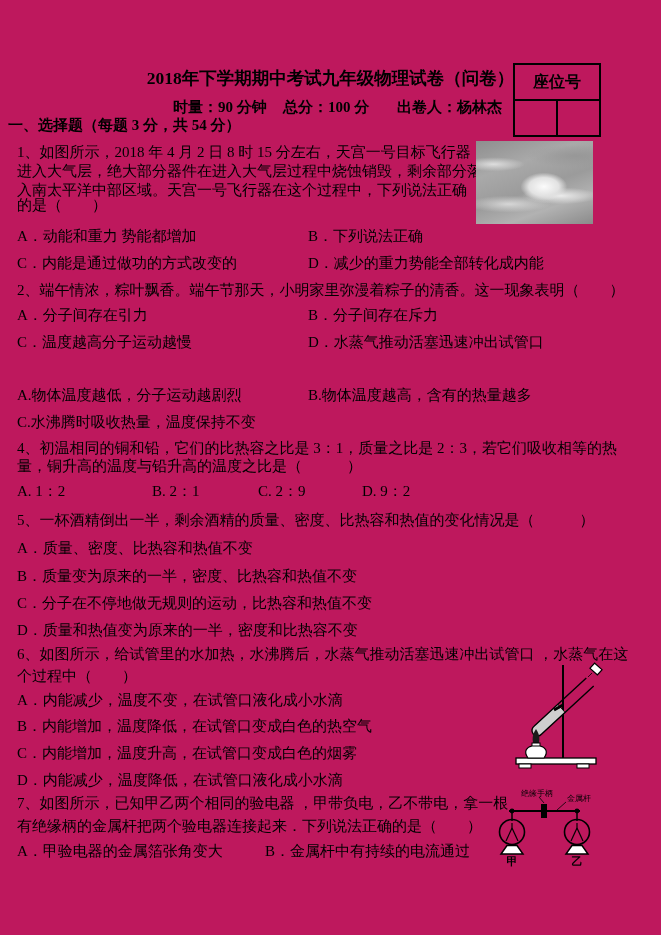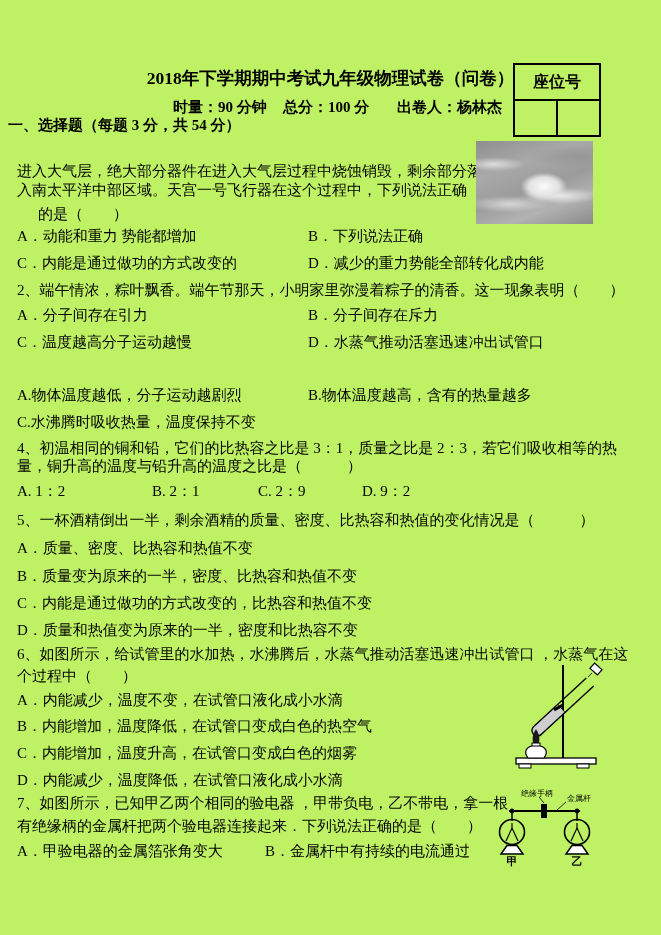--- a/index.html
+++ b/index.html
@@ -1,17 +1,17 @@
 <!DOCTYPE html>
 <html><head>
 <meta charset="utf-8">
 <style>
   html,body{margin:0;padding:0;background:#fff;}
   #page{
-    position:relative;width:661px;height:935px;background:#bef264;
+    position:relative;width:661px;height:935px;background:#be185d;
     font-family:"Liberation Serif","DejaVu Serif",serif;color:#000;overflow:hidden;
   }
   .ln{position:absolute;white-space:nowrap;font-size:15px;line-height:17px;}
   .bold{font-weight:bold;}
   .title{
     position:absolute;top:66px;left:0;width:661px;text-align:center;
     font-size:17.5px;font-weight:bold;white-space:nowrap;
   }
   
   .seatbox{position:absolute;left:513px;top:63px;width:84px;height:70px;border:2px solid #000;}
@@ -46,23 +46,24 @@
       <div class="c"></div>
     </div>
   </div>
 
   <div class="ln bold" style="top:99px;left:173px;">时量：90 分钟</div>
   <div class="ln bold" style="top:99px;left:283px;">总分：100 分</div>
   <div class="ln bold" style="top:99px;left:397px;">出卷人：杨林杰</div>
 
   <div class="ln bold" style="top:117px;left:8px;">一、选择题（每题 3 分，共 54 分）</div>
 
+  <div class="ln" style="top:144px;left:17px;">1、如图所示，2018 年 4 月 2 日 8 时 15 分左右，天宫一号目标飞行器</div>
   <div class="ln" style="top:163px;left:17px;">进入大气层，绝大部分器件在进入大气层过程中烧蚀销毁，剩余部分落</div>
   <div class="ln" style="top:182px;left:17px;">入南太平洋中部区域。天宫一号飞行器在这个过程中，下列说法正确</div>
-  <div class="ln" style="top:206px;left:17px;margin-left:21px;">的是（　　）</div>
+  <div class="ln" style="top:197px;left:17px;">的是（　　）</div>
   <div class="reentry"></div>
   <div class="ln" style="top:228px;left:17px;">A．动能和重力 势能都增加</div>
   <div class="ln" style="top:228px;left:308px;">B．下列说法正确</div>
   <div class="ln" style="top:255px;left:17px;">C．内能是通过做功的方式改变的</div>
   <div class="ln" style="top:255px;left:308px;">D．减少的重力势能全部转化成内能</div>
 
   <div class="ln" style="top:282px;left:17px;">2、端午情浓，粽叶飘香。端午节那天，小明家里弥漫着粽子的清香。这一现象表明（　　）</div>
   <div class="ln" style="top:307px;left:17px;">A．分子间存在引力</div>
   <div class="ln" style="top:307px;left:308px;">B．分子间存在斥力</div>
   <div class="ln" style="top:334px;left:17px;">C．温度越高分子运动越慢</div>
@@ -75,21 +76,21 @@
   <div class="ln" style="top:440px;left:17px;">4、初温相同的铜和铅，它们的比热容之比是 3：1，质量之比是 2：3，若它们吸收相等的热</div>
   <div class="ln" style="top:458px;left:17px;">量，铜升高的温度与铅升高的温度之比是（　　　）</div>
   <div class="ln" style="top:483px;left:17px;">A. 1：2</div>
   <div class="ln" style="top:483px;left:152px;">B. 2：1</div>
   <div class="ln" style="top:483px;left:258px;">C. 2：9</div>
   <div class="ln" style="top:483px;left:362px;">D. 9：2</div>
 
   <div class="ln" style="top:512px;left:17px;">5、一杯酒精倒出一半，剩余酒精的质量、密度、比热容和热值的变化情况是（　　　）</div>
   <div class="ln" style="top:540px;left:17px;">A．质量、密度、比热容和热值不变</div>
   <div class="ln" style="top:568px;left:17px;">B．质量变为原来的一半，密度、比热容和热值不变</div>
-  <div class="ln" style="top:595px;left:17px;">C．内能是通过做功的方式改变的，比热容和热值不变</div>
+  <div class="ln" style="top:595px;left:17px;">C．分子在不停地做无规则的运动，比热容和热值不变</div>
   <div class="ln" style="top:622px;left:17px;">D．质量和热值变为原来的一半，密度和比热容不变</div>
 
   <div class="ln" style="top:646px;left:17px;">6、如图所示，给试管里的水加热，水沸腾后，水蒸气推动活塞迅速冲出试管口 ，水蒸气在这</div>
   <div class="ln" style="top:668px;left:17px;">个过程中（　　）</div>
   <div class="ln" style="top:692px;left:17px;">A．内能减少，温度不变，在试管口液化成小水滴</div>
   <div class="ln" style="top:718px;left:17px;">B．内能增加，温度降低，在试管口变成白色的热空气</div>
   <div class="ln" style="top:745px;left:17px;">C．内能增加，温度升高，在试管口变成白色的烟雾</div>
   <div class="ln" style="top:772px;left:17px;">D．内能减少，温度降低，在试管口液化成小水滴</div>
 
   <svg style="position:absolute;left:502px;top:655px;" width="105" height="118" viewBox="0 0 105 118">

